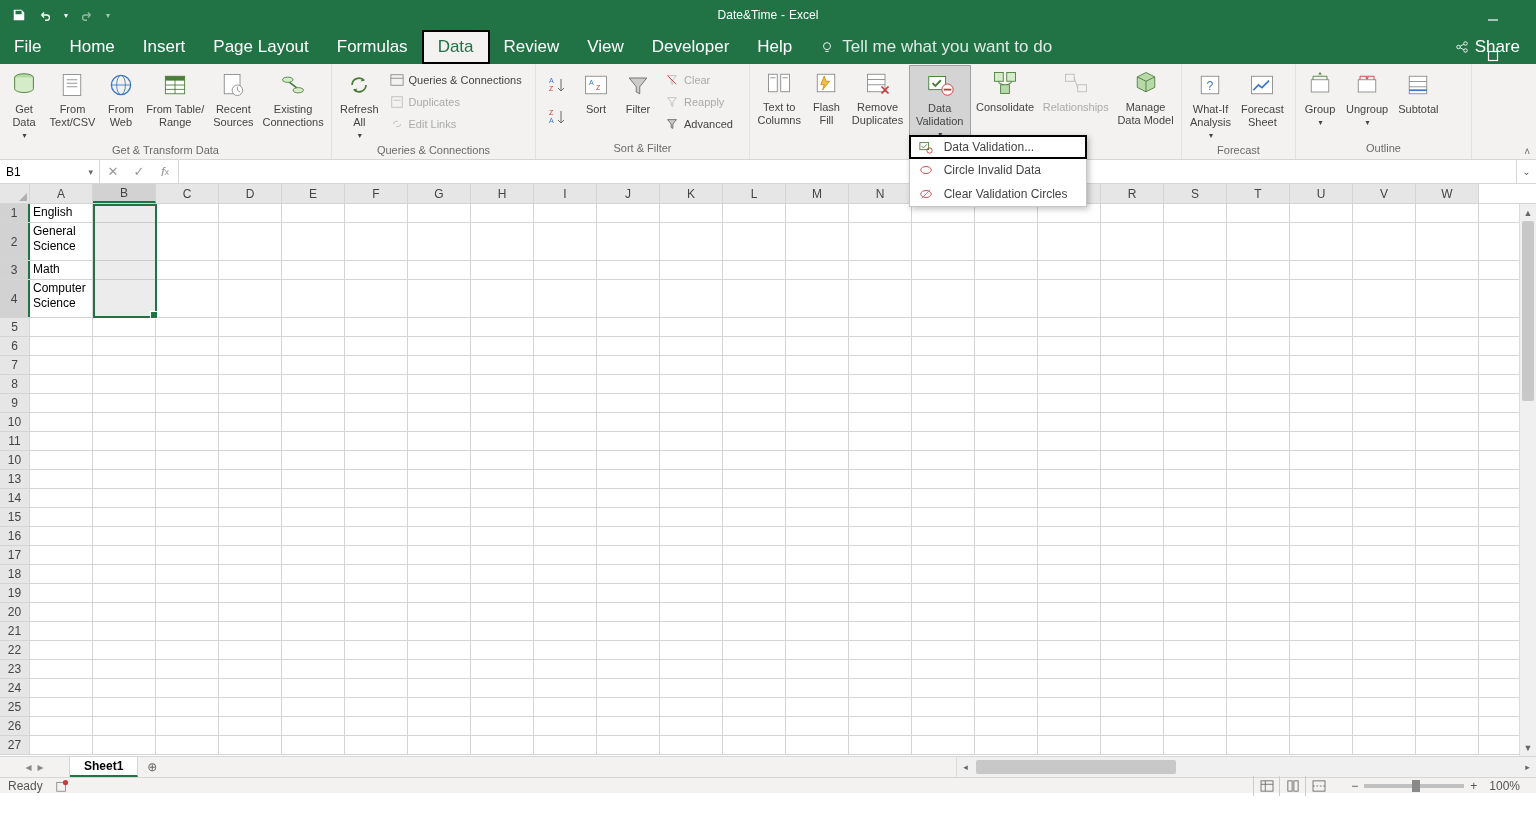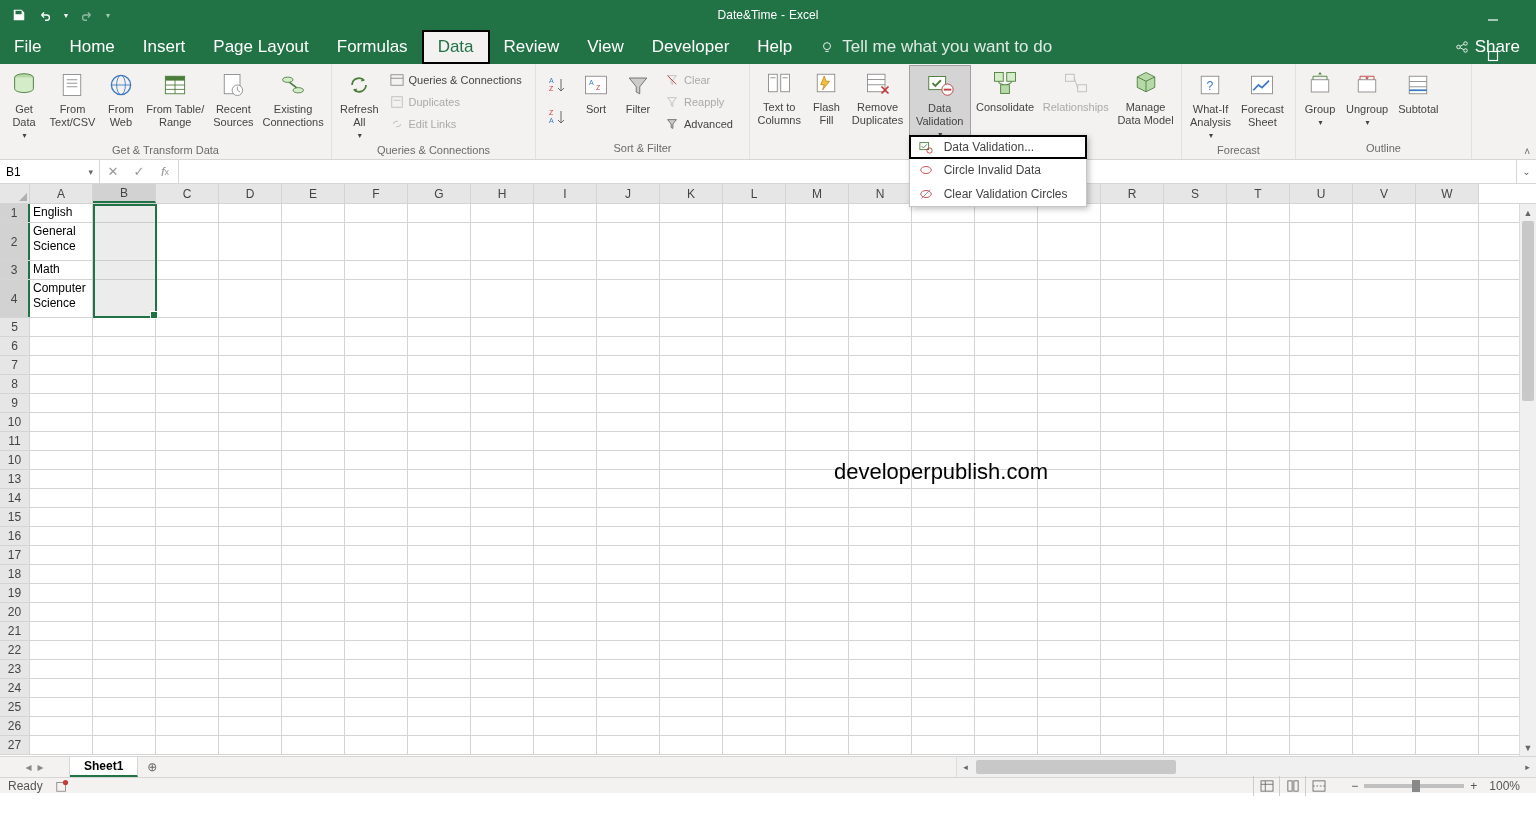--- a/index.html
+++ b/index.html
@@ -1305,21 +1305,20 @@
         <div class="cell"></div>
         <div class="cell"></div>
         <div class="cell"></div>
         <div class="cell"></div>
         <div class="cell"></div>
         <div class="cell"></div>
         <div class="cell"></div>
       </div>
     </div>
   <div class="selection" style="left:93px; top:20px; width:64px; height:114px;"></div>
-  <div class="watermark">developerpublish.com</div>
   <div class="vscroll">
     <div class="up">▲</div>
     <div class="thumb"></div>
     <div class="down">▼</div>
   </div>
 </div>
 
 <div class="sheetbar">
   <div class="sheet-nav">
       <span>◂</span>

